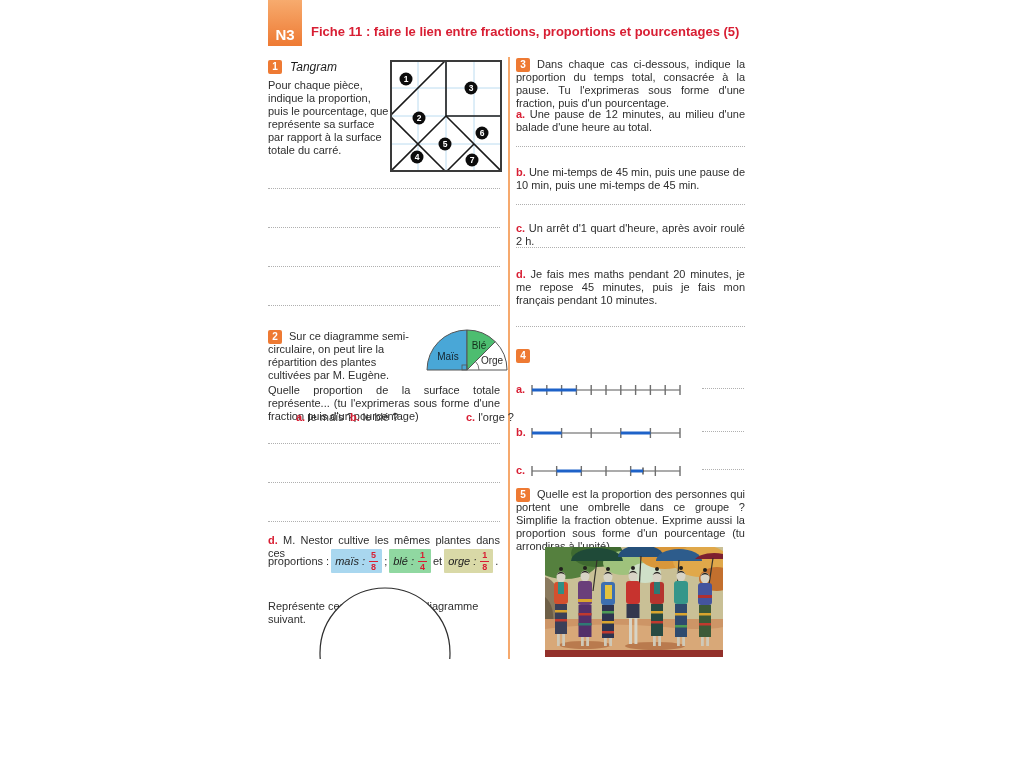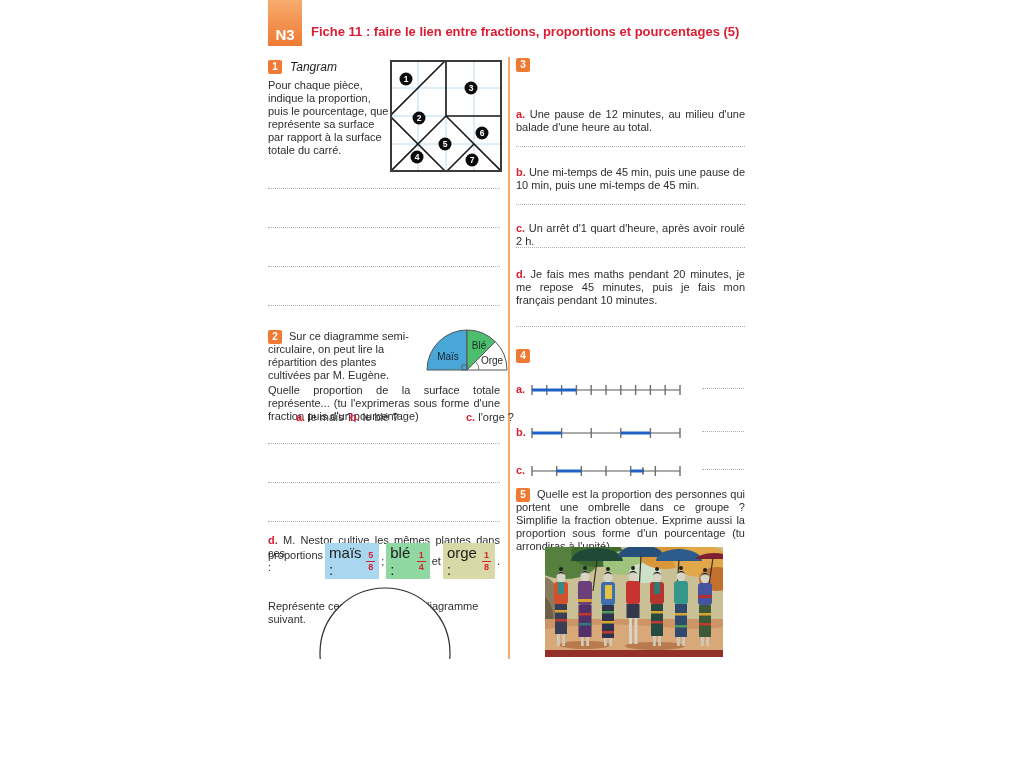--- a/index.html
+++ b/index.html
@@ -16,21 +16,21 @@
   .badge-abs{width:14px;height:14px;background:#ee7a33;color:#fff;font-size:10px;font-weight:bold;
              text-align:center;line-height:14px;border-radius:2px;}
   .body-txt{font-size:11px;line-height:13px;}
   .just{text-align:justify;}
   .indent{text-indent:21px;}
   .red-letter{color:#d81e33;font-weight:bold;}
   .dotline{height:0;border-bottom:1px dotted #b0b0b0;}
   .ex1-title{font-style:italic;font-size:12px;color:#1c1c1c;}
   
   .chip{display:inline-flex;align-items:center;padding:1px 4px;border-radius:1px;margin:0 2px;}
-  .chip-name{font-size:15px;color:#1c1c1c;}
+  .chip-name{font-size:11px;color:#1c1c1c;font-style:italic;}
   .frac{display:inline-flex;flex-direction:column;align-items:center;color:#d81e33;
         font-size:9px;font-weight:bold;line-height:1.15;margin-left:4px;}
   .frac .num{border-bottom:1px solid #d81e33;padding:0 2px;}
   .exd-line2{display:flex;align-items:center;font-size:11px;}
   
   .footline{left:262px;top:727px;width:483px;height:2px;background:#f5a35f;}
   .pagenum-box{left:267px;top:731px;width:32px;height:20px;background:#ee7a33;border-radius:2px;
                color:#fff;font-weight:bold;font-size:12px;text-align:right;line-height:20px;}
   .foot-section{left:306px;top:735px;color:#d81e33;font-weight:bold;font-size:11px;}
   .foot-chapter{left:565px;top:736px;width:180px;text-align:left;color:#d81e33;font-weight:bold;font-size:10px;margin-top:8px;}
@@ -158,20 +158,21 @@
     </span>
     <span>.</span>
   </div>
   <div class="abs body-txt" style="left:268px;top:600px;width:232px;">Représente ces données sur le diagramme suivant.</div>
 
   <svg class="abs" style="left:318px;top:586px;" width="134" height="134" viewBox="0 0 134 134">
     <circle cx="67" cy="67" r="65" fill="#ffffff" stroke="#2e2e2e" stroke-width="1.2"></circle>
   </svg>
 
   <div class="abs badge-abs" style="left:516px;top:58px;">3</div>
+  <div class="abs body-txt just indent" style="left:516px;top:58px;width:229px;">Dans chaque cas ci-dessous, indique la proportion du temps total, consacrée à la pause. Tu l'exprimeras sous forme d'une fraction, puis d'un pourcentage.</div>
 
   <div class="abs body-txt just" style="left:516px;top:108px;width:229px;">
     <span class="red-letter">a.</span>
     <span>Une pause de 12 minutes, au milieu d'une balade d'une heure au total.</span>
   </div>
   <div class="abs dotline" style="left:516px;top:146px;width:229px;"></div>
 
   <div class="abs body-txt just" style="left:516px;top:166px;width:229px;">
     <span class="red-letter">b.</span>
     <span>Une mi-temps de 45 min, puis une pause de 10 min, puis une mi-temps de 45 min.</span>

